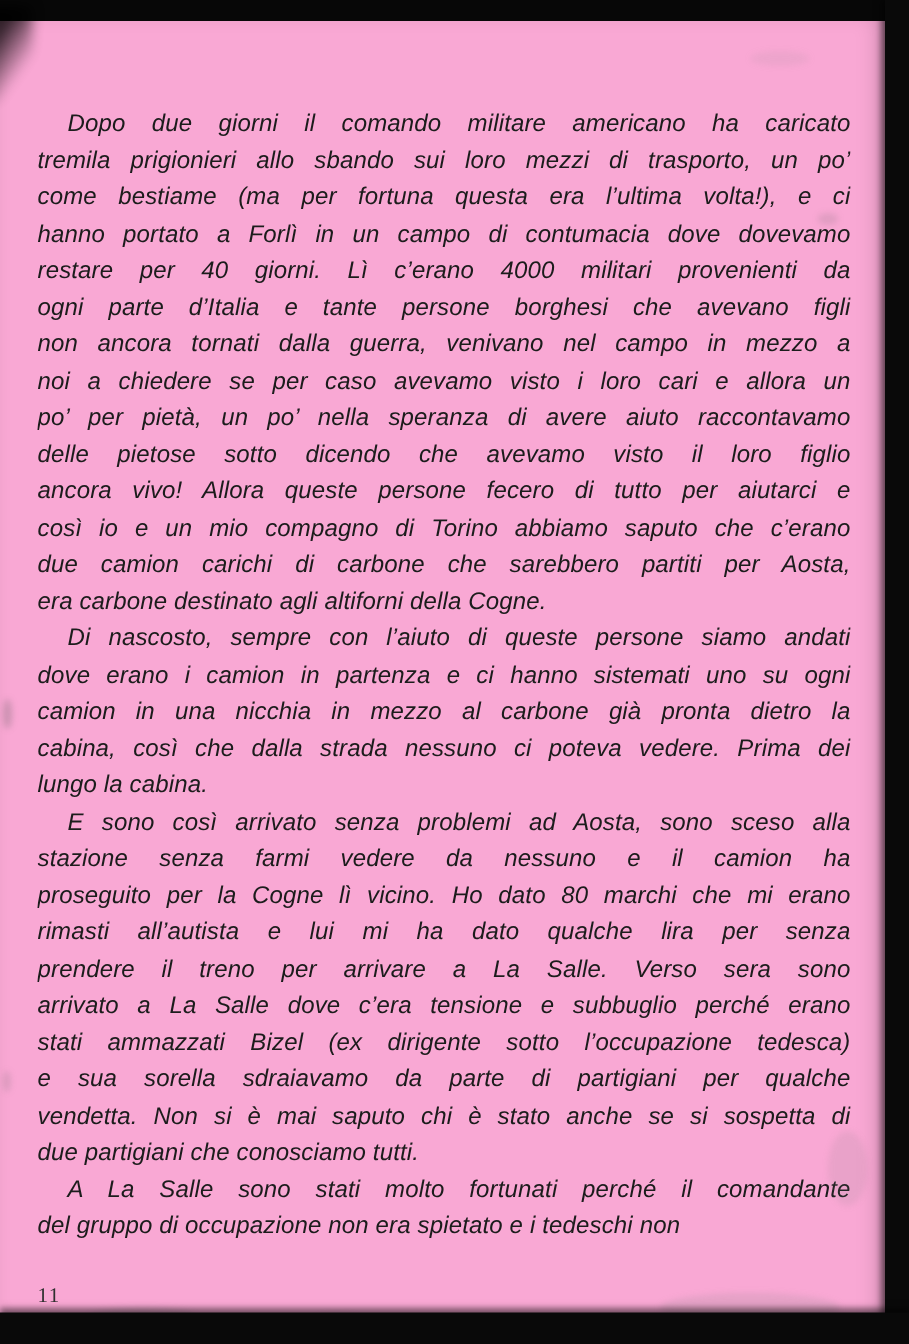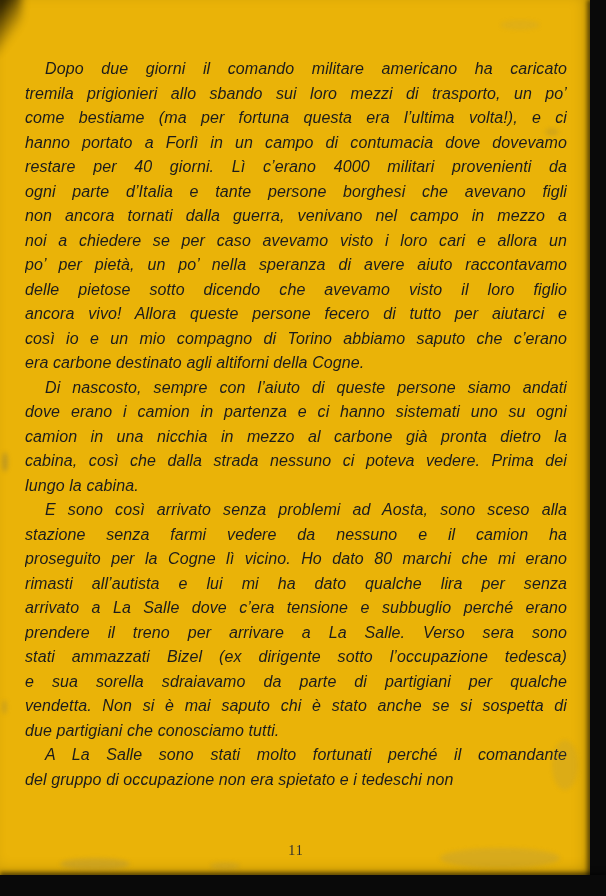--- a/index.html
+++ b/index.html
@@ -8,22 +8,22 @@
     background:#070707;
     font-family:"Liberation Sans",sans-serif;
     overflow:hidden;
   }
   .stage{
     position:relative;width:606px;height:896px;
     background:#070707;overflow:hidden;
   }
   
   .paper{
-    position:absolute;left:0;top:0;width:591px;height:875px;
-    background:#eab308;
+    position:absolute;left:0;top:14px;width:591px;height:875px;
+    background:#f9a8d4;
     box-shadow:
       inset -12px 0 16px -9px rgba(0,0,0,0.25),
       inset 0 -12px 16px -9px rgba(0,0,0,0.20);
   }
   .textblock{
     position:absolute;left:25px;top:57px;width:542px;
     font-style:italic;
     font-size:16px;line-height:24.5px;
     color:#1c1c1c;
     letter-spacing:0.1px;
@@ -33,21 +33,20 @@
     height:24.5px;
     text-align:justify;
     text-align-last:justify;
     overflow:hidden;
     white-space:normal;
   }
   .line.last{text-align-last:left;}
   .line.first{text-indent:20px;}
   .pagenum{
     position:absolute;left:25px;top:843px;width:542px;
-    text-align:center;
     font-family:"Liberation Serif",serif;
     font-style:normal;
     font-size:14px;color:#303030;
     letter-spacing:1px;
   }
   
   .smudge-tl{
     position:absolute;left:-8px;top:-10px;width:30px;height:64px;
     background:linear-gradient(125deg,#000 25%,rgba(0,0,0,0) 72%);
     filter:blur(4px);opacity:.8;
@@ -86,36 +85,37 @@
           <div class="line">come bestiame (ma per fortuna questa era l’ultima volta!), e ci</div>
           <div class="line">hanno portato a Forlì in un campo di contumacia dove dovevamo</div>
           <div class="line">restare per 40 giorni. Lì c’erano 4000 militari provenienti da</div>
           <div class="line">ogni parte d’Italia e tante persone borghesi che avevano figli</div>
           <div class="line">non ancora tornati dalla guerra, venivano nel campo in mezzo a</div>
           <div class="line">noi a chiedere se per caso avevamo visto i loro cari e allora un</div>
           <div class="line">po’ per pietà, un po’ nella speranza di avere aiuto raccontavamo</div>
           <div class="line">delle pietose sotto dicendo che avevamo visto il loro figlio</div>
           <div class="line">ancora vivo! Allora queste persone fecero di tutto per aiutarci e</div>
           <div class="line">così io e un mio compagno di Torino abbiamo saputo che c’erano</div>
+          <div class="line">due camion carichi di carbone che sarebbero partiti per Aosta,</div>
           <div class="line last">era carbone destinato agli altiforni della Cogne.</div>
         </div>
         <div class="para">
           <div class="line first">Di nascosto, sempre con l’aiuto di queste persone siamo andati</div>
           <div class="line">dove erano i camion in partenza e ci hanno sistemati uno su ogni</div>
           <div class="line">camion in una nicchia in mezzo al carbone già pronta dietro la</div>
           <div class="line">cabina, così che dalla strada nessuno ci poteva vedere. Prima dei</div>
           <div class="line last">lungo la cabina.</div>
         </div>
         <div class="para">
           <div class="line first">E sono così arrivato senza problemi ad Aosta, sono sceso alla</div>
           <div class="line">stazione senza farmi vedere da nessuno e il camion ha</div>
           <div class="line">proseguito per la Cogne lì vicino. Ho dato 80 marchi che mi erano</div>
           <div class="line">rimasti all’autista e lui mi ha dato qualche lira per senza</div>
+          <div class="line">prendere il treno per arrivare a La Salle. Verso sera sono</div>
           <div class="line">arrivato a La Salle dove c’era tensione e subbuglio perché erano</div>
-          <div class="line">prendere il treno per arrivare a La Salle. Verso sera sono</div>
           <div class="line">stati ammazzati Bizel (ex dirigente sotto l’occupazione tedesca)</div>
           <div class="line">e sua sorella sdraiavamo da parte di partigiani per qualche</div>
           <div class="line">vendetta. Non si è mai saputo chi è stato anche se si sospetta di</div>
           <div class="line last">due partigiani che conosciamo tutti.</div>
         </div>
         <div class="para">
           <div class="line first">A La Salle sono stati molto fortunati perché il comandante</div>
           <div class="line last">del gruppo di occupazione non era spietato e i tedeschi non</div>
         </div>
       </div>

